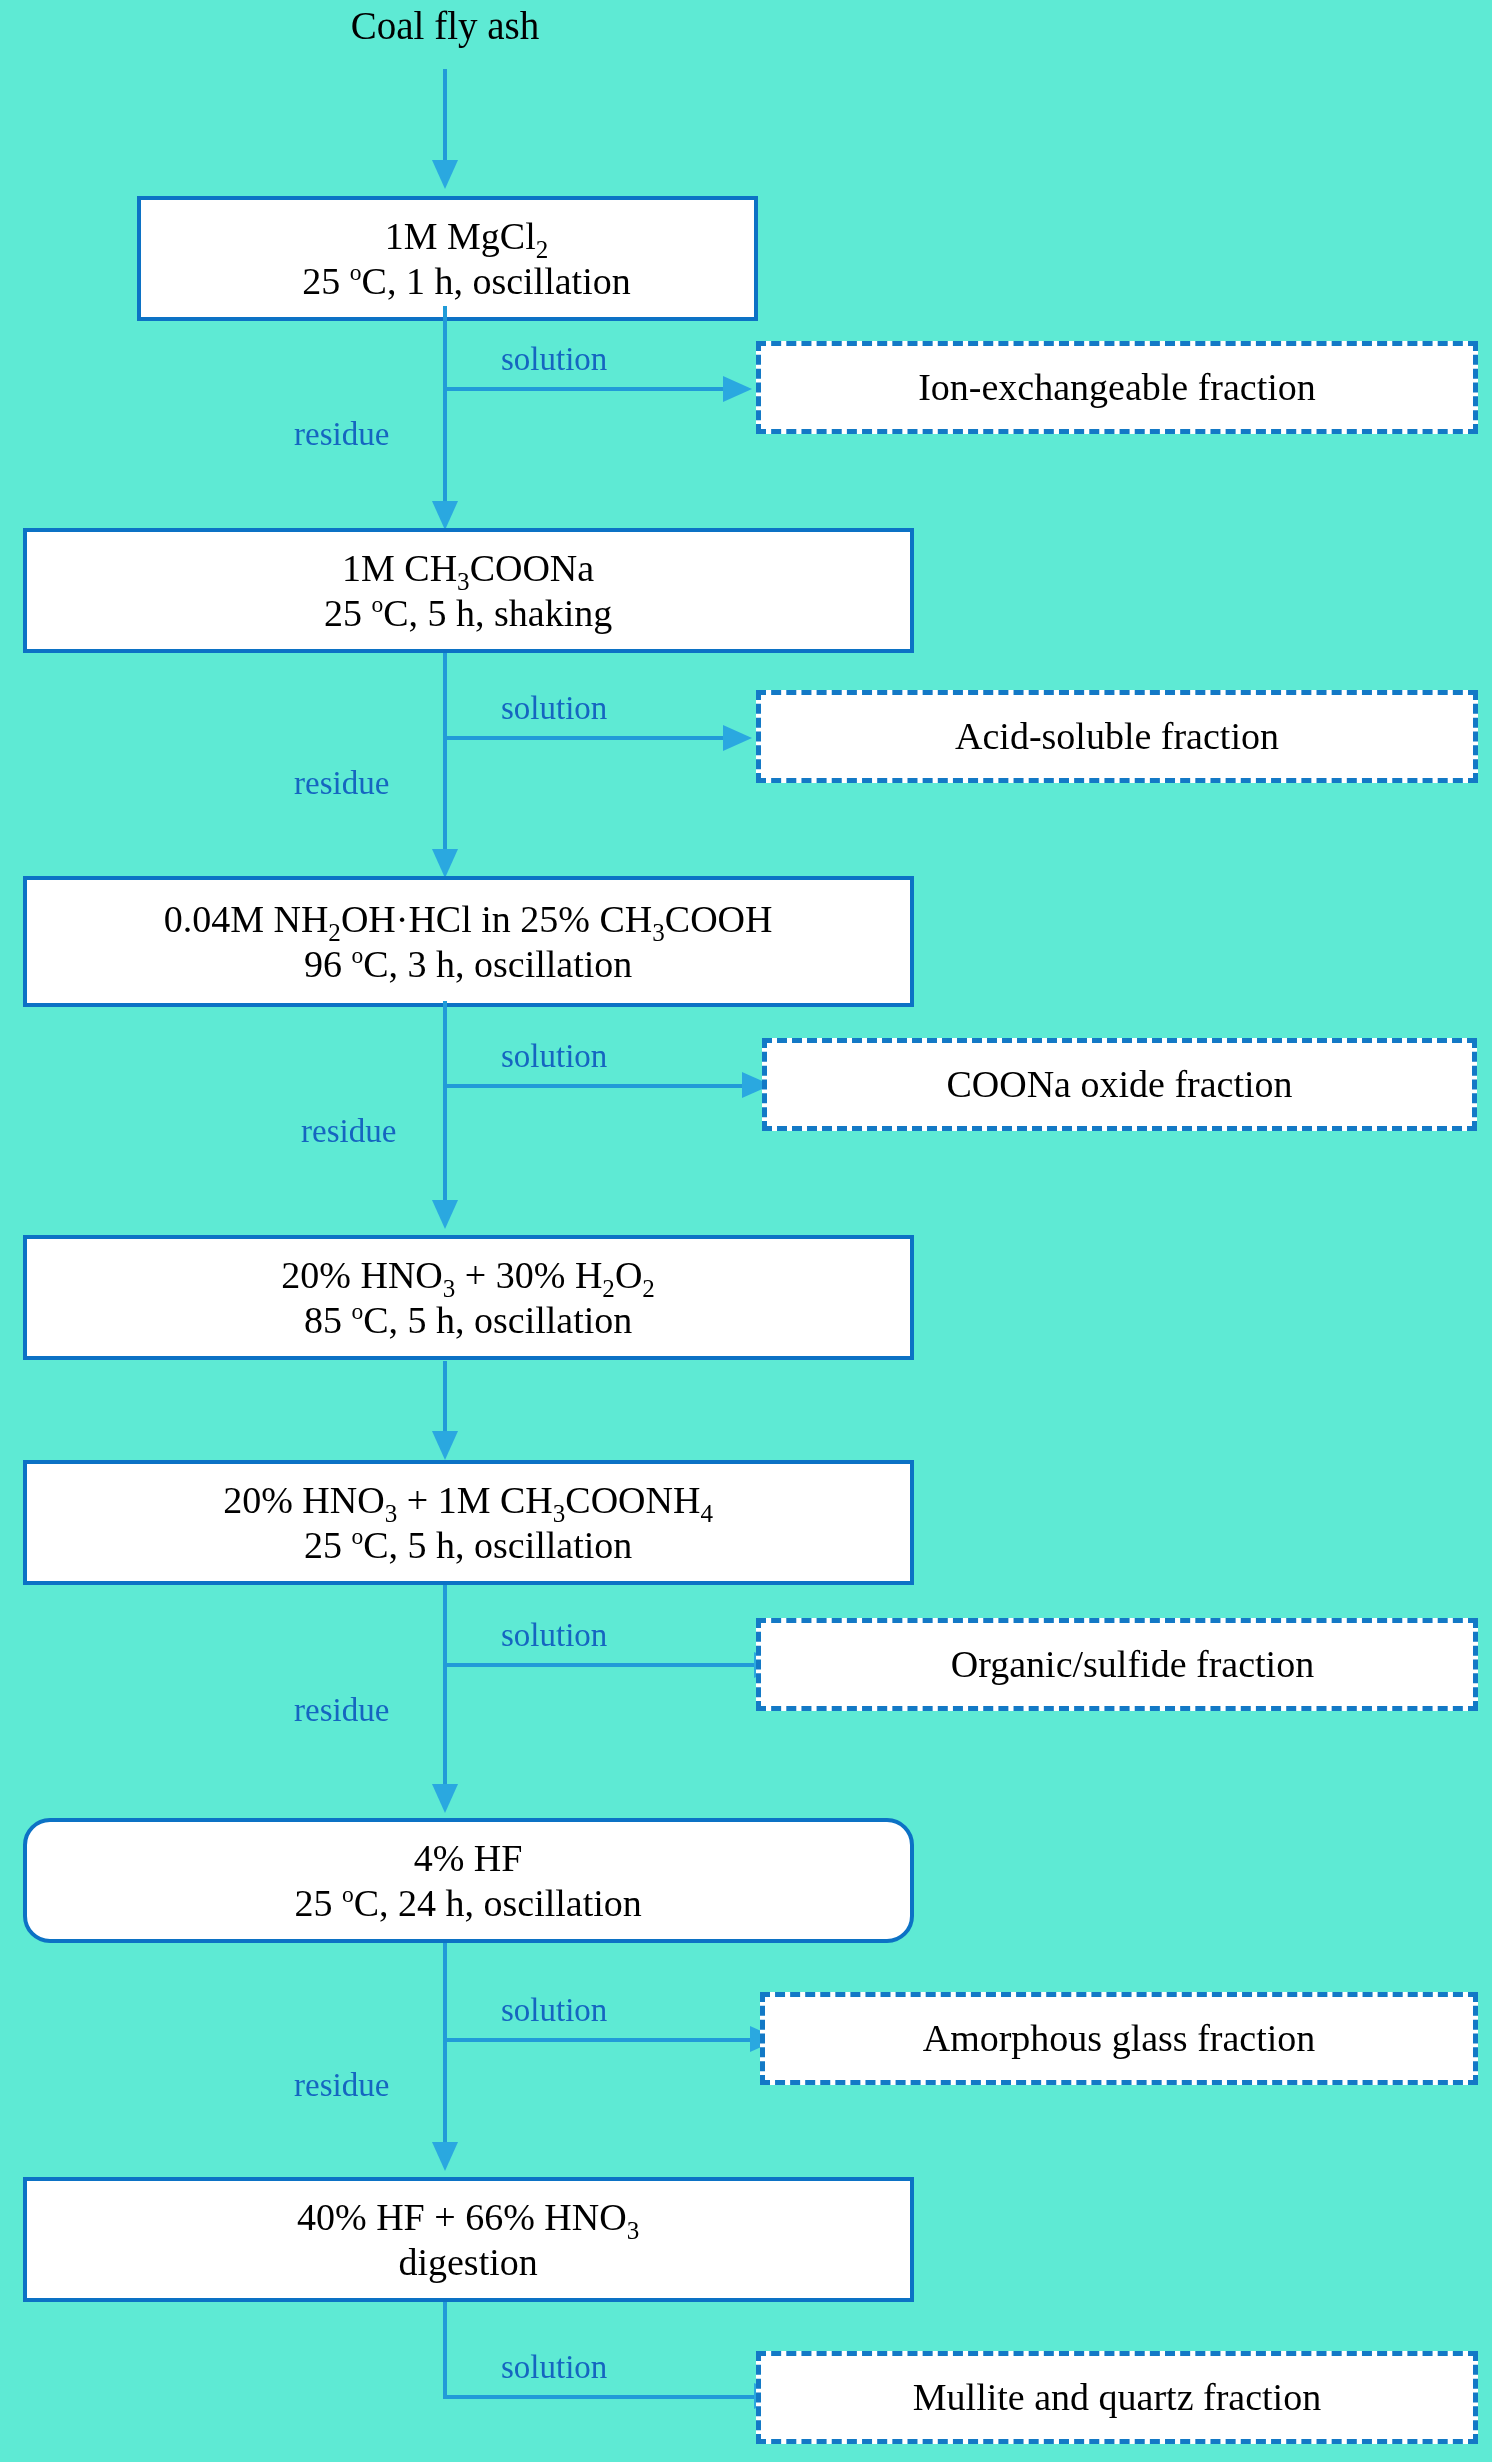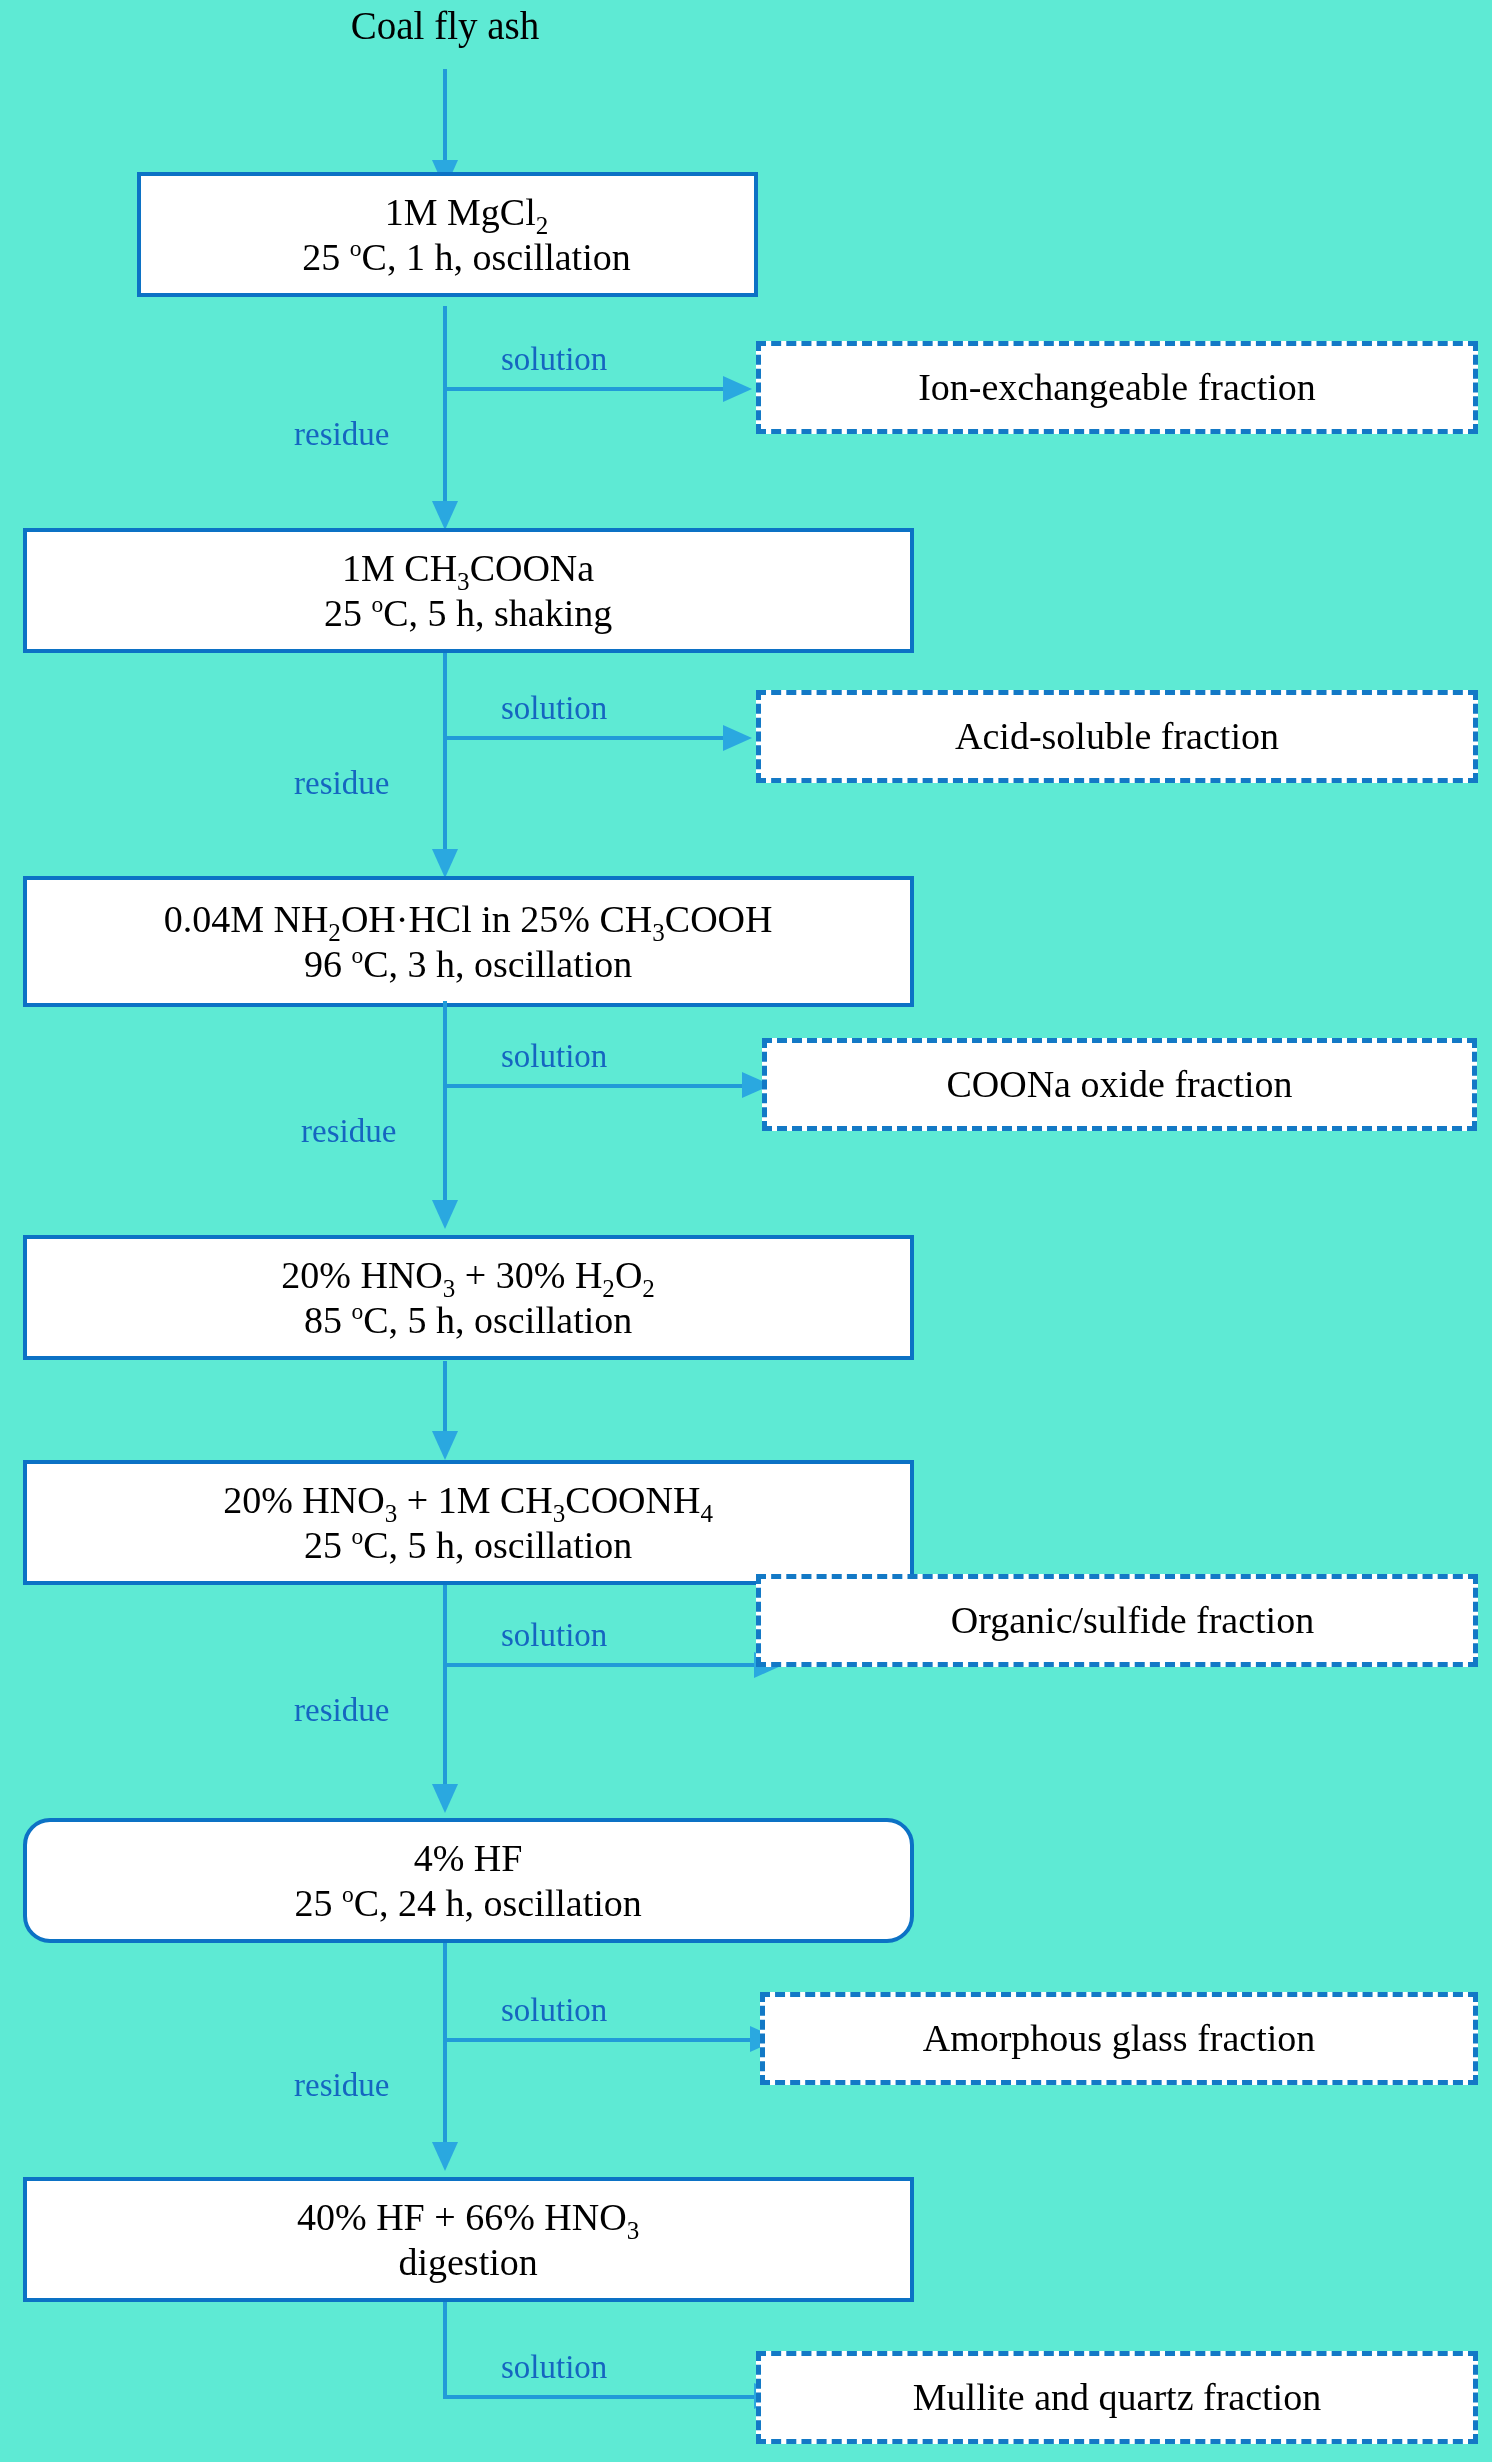--- a/index.html
+++ b/index.html
@@ -96,21 +96,21 @@
 </head>
 <body>
 
 <div id="canvas">
 
   <div class="title" style="left:207px;top:5px;width:476px;">Coal fly ash</div>
 
   <div class="vline" style="left:443px;top:69px;height:106px;"></div>
   <div class="arrow-down" style="left:432px;top:160px;"></div>
 
-  <div class="proc-box" id="box1" style="left:137px;top:172px;width:621px;height:125px;padding-left:38px;">
+  <div class="proc-box" id="box1" style="left:137px;top:196px;width:621px;height:125px;padding-left:38px;">
     <span class="l1"><span>1M MgCl</span><span class="sub">2</span></span>
     <span class="l2"><span>25 </span><span class="deg">o</span><span>C, 1 h, oscillation</span></span>
   </div>
 
   <div class="vline" style="left:443px;top:306px;height:213px;"></div>
   <div class="hline" style="left:443px;top:387px;width:282px;"></div>
   <div class="arrow-right" style="left:723px;top:376px;"></div>
   <div class="arrow-down" style="left:432px;top:501px;"></div>
   <div class="edge-label" style="left:501px;top:343px;">solution</div>
   <div class="edge-label" style="left:294px;top:418px;">residue</div>
@@ -164,21 +164,21 @@
     <span class="l2"><span>25 </span><span class="deg">o</span><span>C, 5 h, oscillation</span></span>
   </div>
 
   <div class="vline" style="left:443px;top:1585px;height:216px;"></div>
   <div class="hline" style="left:443px;top:1663px;width:313px;"></div>
   <div class="arrow-right" style="left:754px;top:1652px;"></div>
   <div class="arrow-down" style="left:432px;top:1784px;"></div>
   <div class="edge-label" style="left:501px;top:1619px;">solution</div>
   <div class="edge-label" style="left:294px;top:1694px;">residue</div>
 
-  <div class="out-box" style="left:756px;top:1574px;width:722px;height:93px;padding-left:31px;">
+  <div class="out-box" style="left:756px;top:1618px;width:722px;height:93px;padding-left:31px;">
     <span>Organic/sulfide fraction</span>
   </div>
 
   <div class="proc-box" id="box6" style="left:22.6px;top:1818px;width:891px;height:125px;border-radius:27px;">
     <span class="l1"><span>4% HF</span></span>
     <span class="l2"><span>25 </span><span class="deg">o</span><span>C, 24 h, oscillation</span></span>
   </div>
 
   <div class="vline" style="left:443px;top:1943px;height:216px;"></div>
   <div class="hline" style="left:443px;top:2038px;width:308px;"></div>

